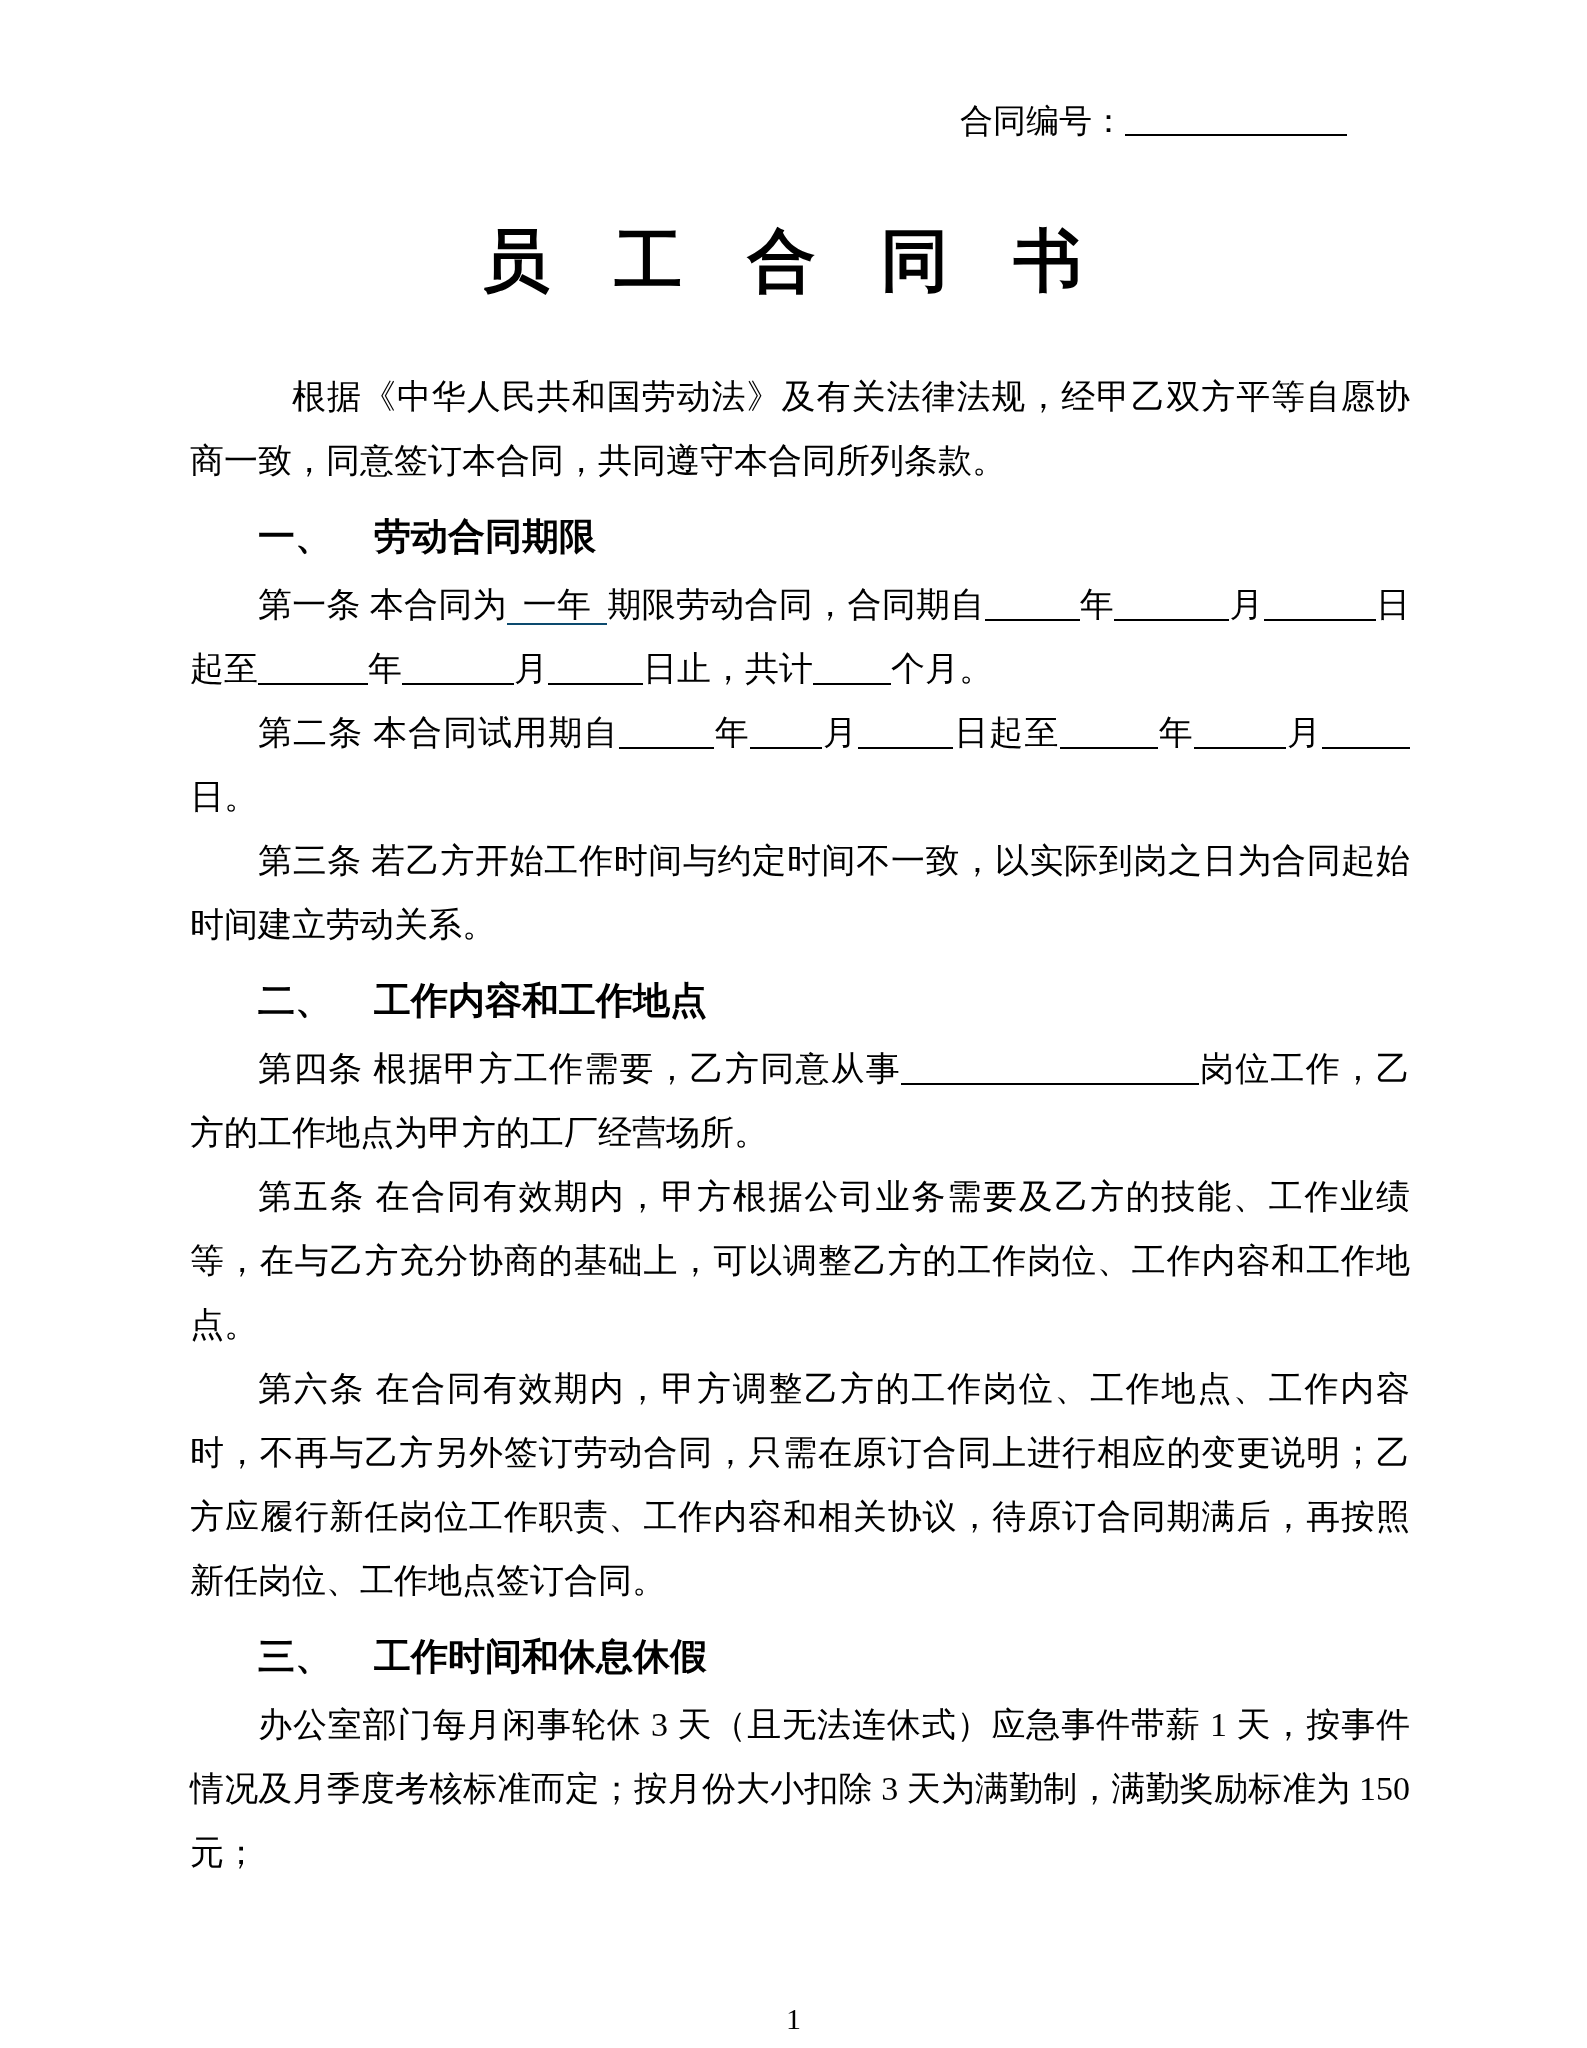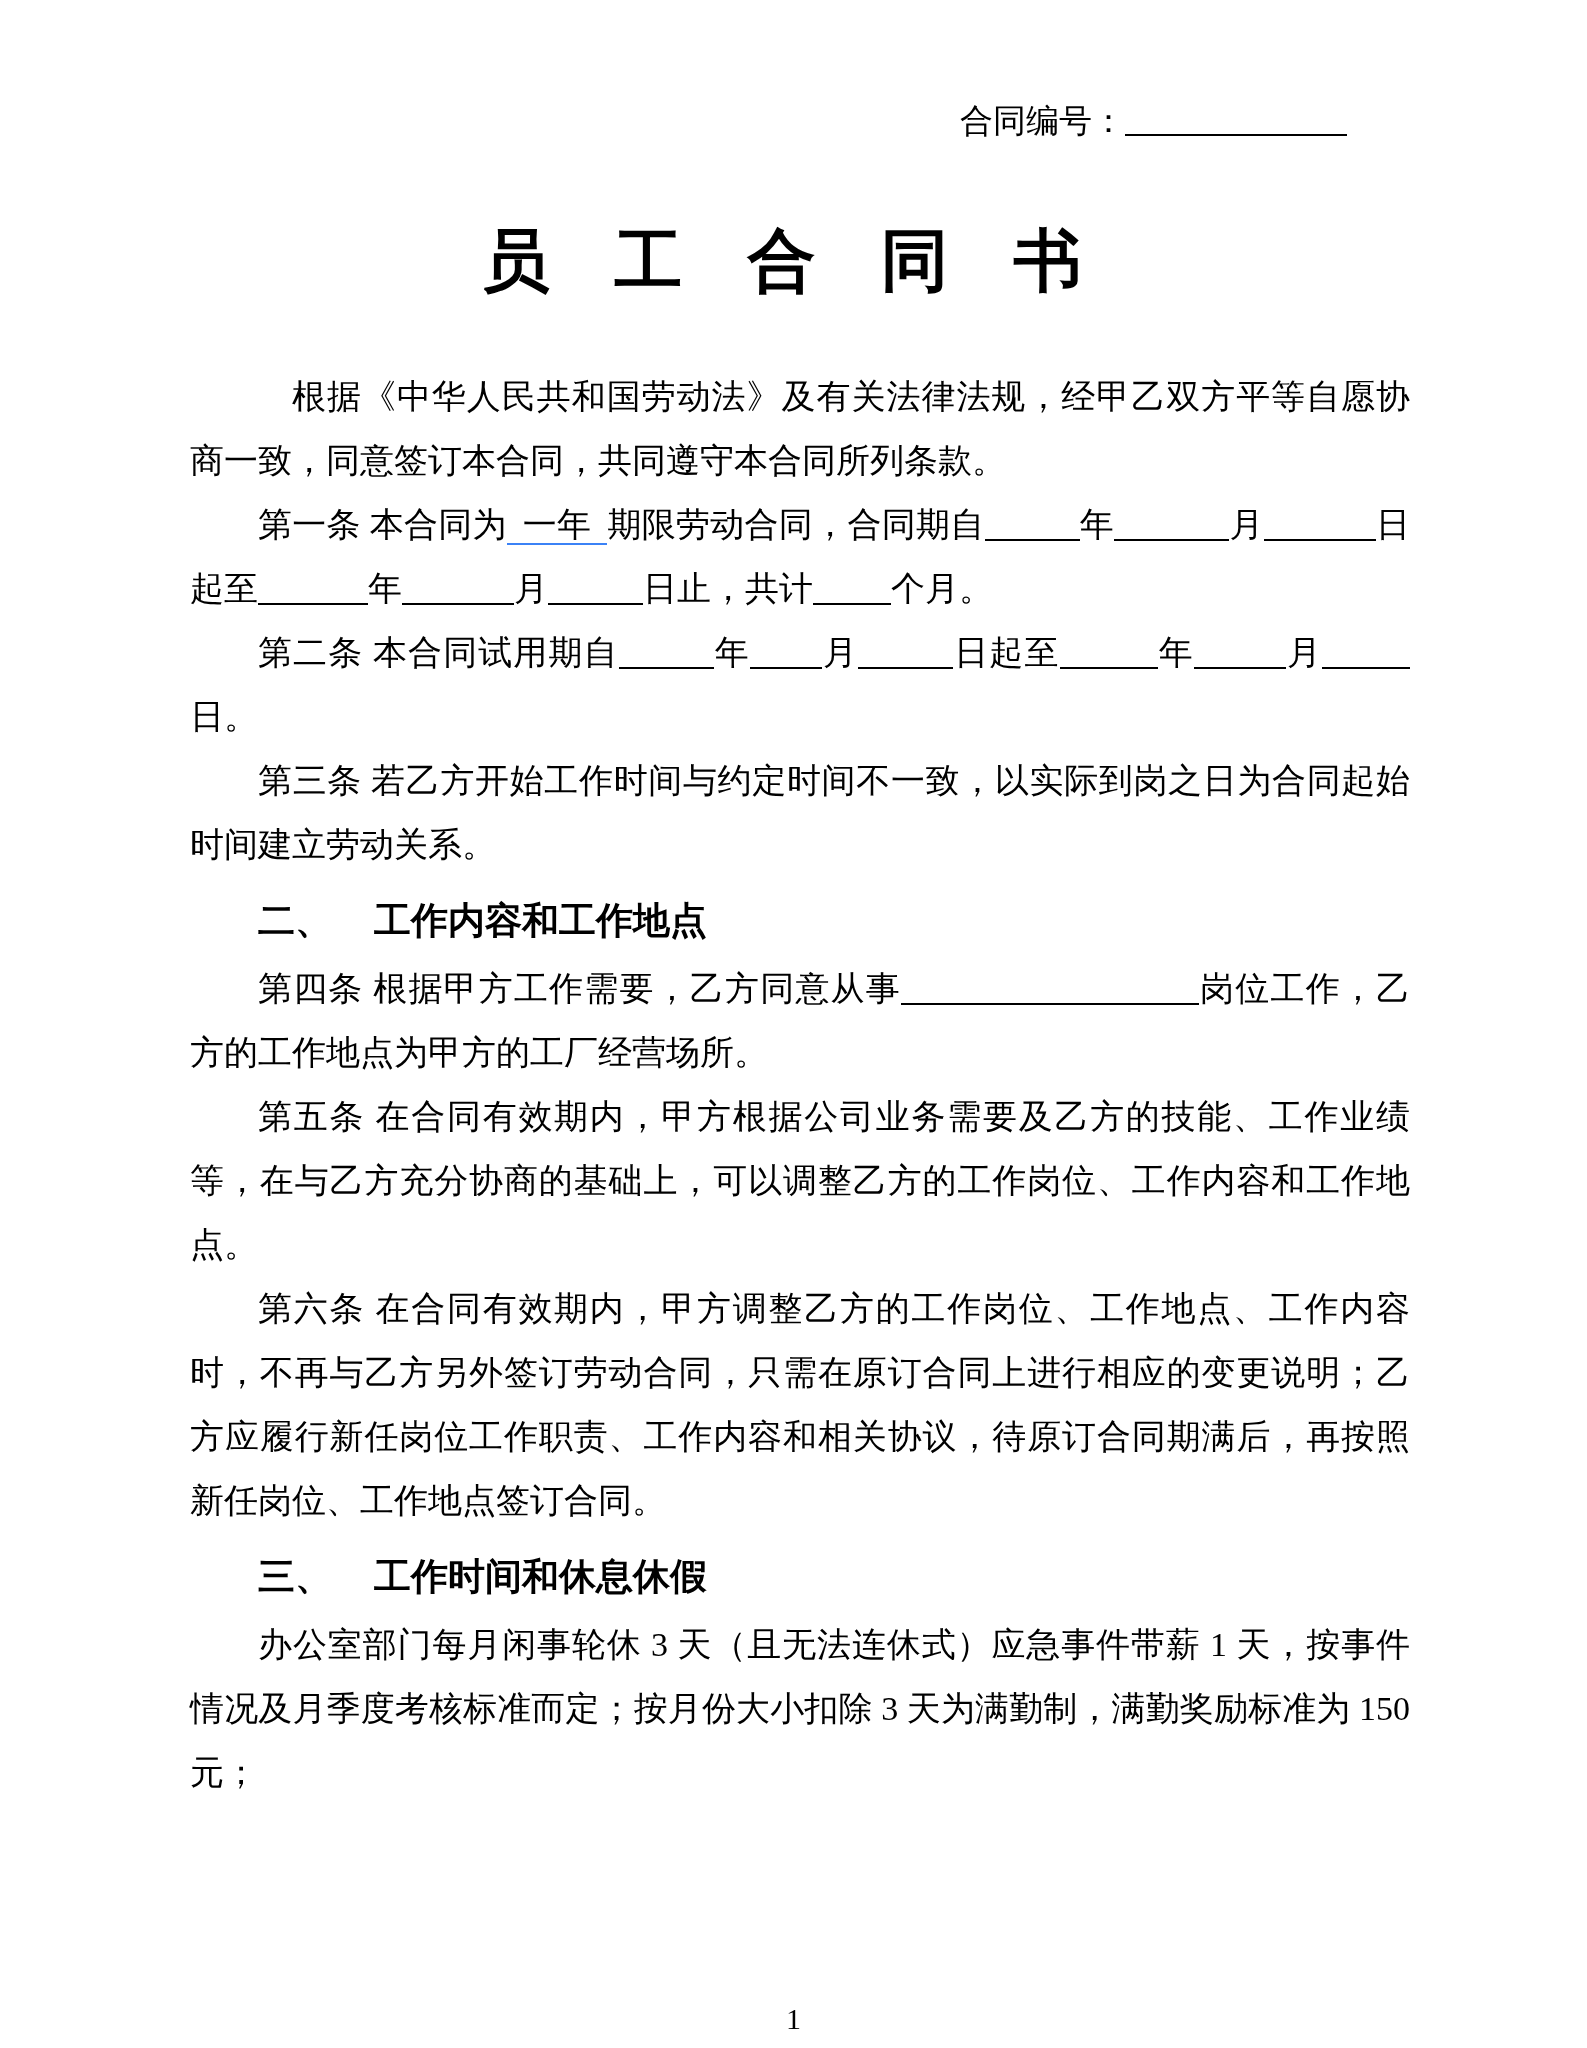--- a/index.html
+++ b/index.html
@@ -51,21 +51,21 @@
   .para.intro { text-indent: 102px; font-family: Liberation Serif, serif; }
   .heading {
     font-weight: bold;
     font-size: 37px;
     margin: 12px 0 4px 0;
     text-indent: 68px;
     text-align: left;
   }
   .h-num { margin-right: 42px; }
   .u {
-    border-bottom: 2px solid #3b82f6;
+    border-bottom: 2px solid #0c4a6e;
     padding: 0 16px;
   }
   .b { font-weight: normal; }
   .blank {
     display: inline-block;
     height: 30px;
     border-bottom: 2px solid #000;
     vertical-align: baseline;
     transform: translateY(5px);
   }
@@ -84,20 +84,21 @@
 <div class="page">
 
   <div class="contract-row">
     <span>合同编号：</span><span class="contract-blank"></span>
   </div>
 
   <div class="doc-title">员 工 合 同 书</div>
 
   <div class="content">
       <div class="para intro"><span>根据《中华人民共和国劳动法》及有关法律法规，经甲乙双方平等自愿协商一致，同意签订本合同，共同遵守本合同所列条款。</span></div>
+      <div class="heading"><span class="h-num">一、</span><span>劳动合同期限</span></div>
       <div class="para"><span>第一条  本合同为</span><span class="u">一年</span><span>期限劳动合同，合同期自</span><span class="blank" style="width: 95px;"></span><span>年</span><span class="blank" style="width: 115px;"></span><span>月</span><span class="blank" style="width: 112px;"></span><span>日起至</span><span class="blank" style="width: 110px;"></span><span>年</span><span class="blank" style="width: 112px;"></span><span>月</span><span class="blank" style="width: 95px;"></span><span>日止，共计</span><span class="blank" style="width: 78px;"></span><span>个月。</span></div>
       <div class="para"><span>第二条 本合同试用期自</span><span class="blank" style="width: 95px;"></span><span>年</span><span class="blank" style="width: 72px;"></span><span>月</span><span class="blank" style="width: 95px;"></span><span>日起至</span><span class="blank" style="width: 98px;"></span><span>年</span><span class="blank" style="width: 92px;"></span><span>月</span><span class="blank" style="width: 88px;"></span><span>日。</span></div>
       <div class="para"><span>第三条  若乙方开始工作时间与约定时间不一致，以实际到岗之日为合同起始时间建立劳动关系。</span></div>
       <div class="heading"><span class="h-num">二、</span><span>工作内容和工作地点</span></div>
       <div class="para"><span>第四条 根据甲方工作需要，乙方同意从事</span><span class="blank" style="width: 298px;"></span><span>岗位工作，乙方的工作地点为甲方的工厂经营场所。</span></div>
       <div class="para"><span>第五条  在合同有效期内，甲方根据公司业务需要及乙方的技能、工作业绩等，在与乙方充分协商的基础上，可以调整乙方的工作岗位、工作内容和工作地点。</span></div>
       <div class="para"><span>第六条  在合同有效期内，甲方调整乙方的工作岗位、工作地点、工作内容时，不再与乙方另外签订劳动合同，只需在原订合同上进行相应的变更说明；乙方应履行新任岗位工作职责、工作内容和相关协议，待原订合同期满后，再按照新任岗位、工作地点签订合同。</span></div>
       <div class="heading"><span class="h-num">三、</span><span>工作时间和休息休假</span></div>
       <div class="para"><span class="b">办公室部门</span><span>每月闲事轮休 3 天（且无法连休式）应急事件带薪 1 天，按事件情况及月季度考核标准而定；按月份大小扣除 3 天为满勤制，满勤奖励标准为 150 元；</span></div>
     </div>

